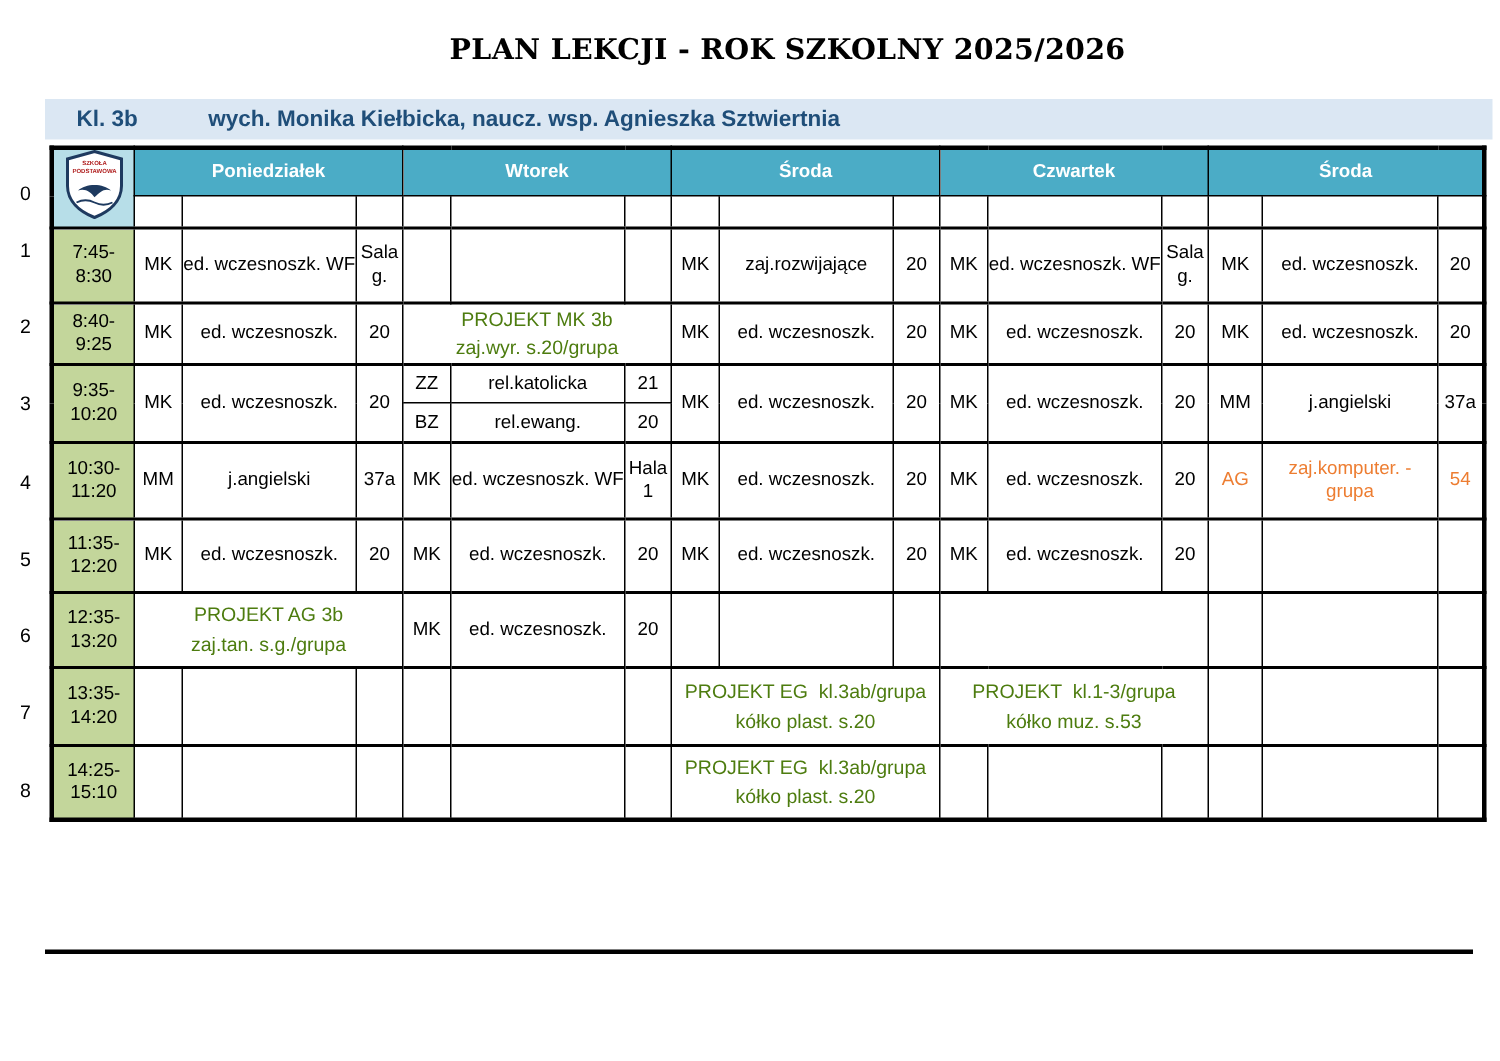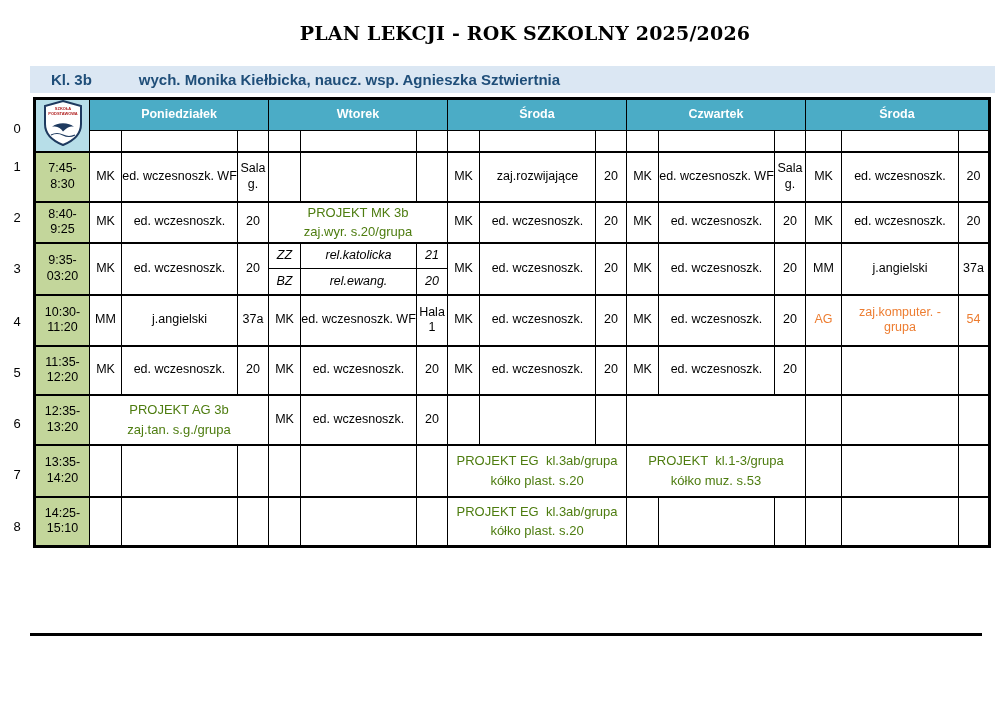--- a/index.html
+++ b/index.html
@@ -19,21 +19,21 @@
   table.tt{border:3px solid #000;}
   tr.lr > td{border-top-width:2px;}
   td.dh{background:#4bacc6;color:#fff;font-weight:bold;font-size:15px;
         border-top:2px solid #000;border-bottom:2px solid #000;}
   td.logo{background:#b7dee8;border-bottom:2px solid #000;}
   td.time{background:#c3d69b;font-weight:normal;font-size:12.5px;line-height:1.5;}
   td.rm{font-size:11.5px;line-height:1.1;}
   td.va-t{vertical-align:top;padding-top:5px;}
   td.proj, .projtxt{color:#4d7c0f;}
   .projtxt div{white-space:pre-wrap;font-size:13px;line-height:1.5;}
-  td.it{font-style:italic;}
+  td.it{}
   td.dash{border-top:2px dashed #000;}
   td.or{color:#ed7d31;}
   .rule{position:absolute;left:30px;top:633px;width:952px;height:3px;background:#000;}
 </style>
 </head>
 <body>
 
 <div class="page">
 
   <div class="title">PLAN LEKCJI - ROK SZKOLNY 2025/2026</div>
@@ -150,21 +150,21 @@
       <td>ed. wczesnoszk.</td>
       <td class="rm">20</td>
       <td class="bL">MK</td>
       <td>ed. wczesnoszk.</td>
       <td class="rm">20</td>
     </tr>
 
     <tr class="lr" style="height:26px">
       <td class="time" rowspan="2">
             <div>9:35-</div>
-            <div>03:20</div>
+            <div>10:20</div>
           </td>
       <td class="bL va-t" rowspan="2">MK</td>
       <td class="va-t" rowspan="2">ed. wczesnoszk.</td>
       <td class="rm va-t" rowspan="2">20</td>
       <td class="bL it">ZZ</td>
       <td class="it">rel.katolicka</td>
       <td class="it rm">21</td>
       <td class="bL va-t" rowspan="2">MK</td>
       <td class="va-t" rowspan="2">ed. wczesnoszk.</td>
       <td class="rm va-t" rowspan="2">20</td>

